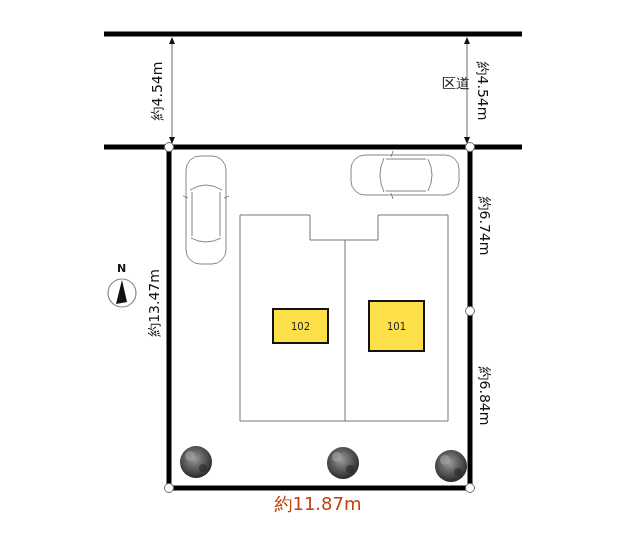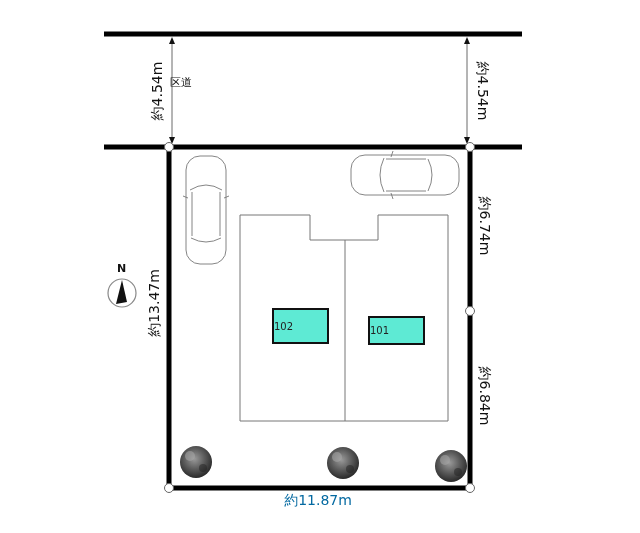--- a/index.html
+++ b/index.html
@@ -1,28 +1,28 @@
 <!DOCTYPE html>
 <html><head>
 <meta charset="utf-8">
 <style>
   html, body { margin: 0; padding: 0; background: #ffffff; }
   body { width: 640px; height: 533px; position: relative; overflow: hidden;
          font-family: "DejaVu Sans", "Liberation Sans", sans-serif; color: #111; }
   svg.plan { position: absolute; left: 0; top: 0; }
-  .road-title { position: absolute; left: 170px; top: 72px; width: 300px; text-align: left;
-                font-size: 11px; line-height: 22px; color: #111; }
+  .road-title { position: absolute; left: 170px; top: 72px; width: 300px; text-align: right;
+                font-size: 14px; line-height: 22px; color: #111; }
   .vlabel { position: absolute; font-size: 14px; white-space: nowrap; color: #111;
             transform-origin: center center; }
   .vlabel.ccw { transform: translate(-50%, -50%) rotate(-90deg); }
   .vlabel.cw  { transform: translate(-50%, -50%) rotate(90deg); }
-  .hlabel { position: absolute; font-size: 14px; white-space: nowrap; color: #0369a1;
+  .hlabel { position: absolute; font-size: 18px; white-space: nowrap; color: #c2410c;
             transform: translateX(-50%); }
-  .unit-box { position: absolute; border: 2px solid #111; background: #5eead4;
-              display: flex; align-items: center; justify-content: flex-start;
+  .unit-box { position: absolute; border: 2px solid #111; background: #fde047;
+              display: flex; align-items: center; justify-content: center;
               font-size: 10px; color: #222; box-sizing: border-box; }
   .north-n { position: absolute; left: 117px; top: 262px; font-size: 11px; font-weight: bold; }
 </style>
 </head>
 <body>
 
 <svg class="plan" width="640" height="533" viewBox="0 0 640 533">
   <defs>
     <radialGradient id="treeGrad" cx="45%" cy="40%" r="60%">
       <stop offset="0%" stop-color="#9a9a9a"></stop>
@@ -116,17 +116,17 @@
 <div class="vlabel ccw" style="left:158px; top:91px;">約4.54m</div>
 <div class="vlabel cw" style="left:482px; top:91px;">約4.54m</div>
 <div class="vlabel ccw" style="left:155px; top:303px;">約13.47m</div>
 <div class="vlabel cw" style="left:484px; top:226px;">約6.74m</div>
 <div class="vlabel cw" style="left:484px; top:396px;">約6.84m</div>
 <div class="hlabel" style="left:318px; top:492px;">約11.87m</div>
 
 <div class="unit-box" style="left:272px; top:308px; width:57px; height:36px;">
   <span>102</span>
 </div>
-<div class="unit-box" style="left:368px; top:316px; width:57px; height:29px;">
+<div class="unit-box" style="left:368px; top:300px; width:57px; height:52px;">
   <span>101</span>
 </div>
 
 <div class="north-n">N</div>
 
 </body></html>

